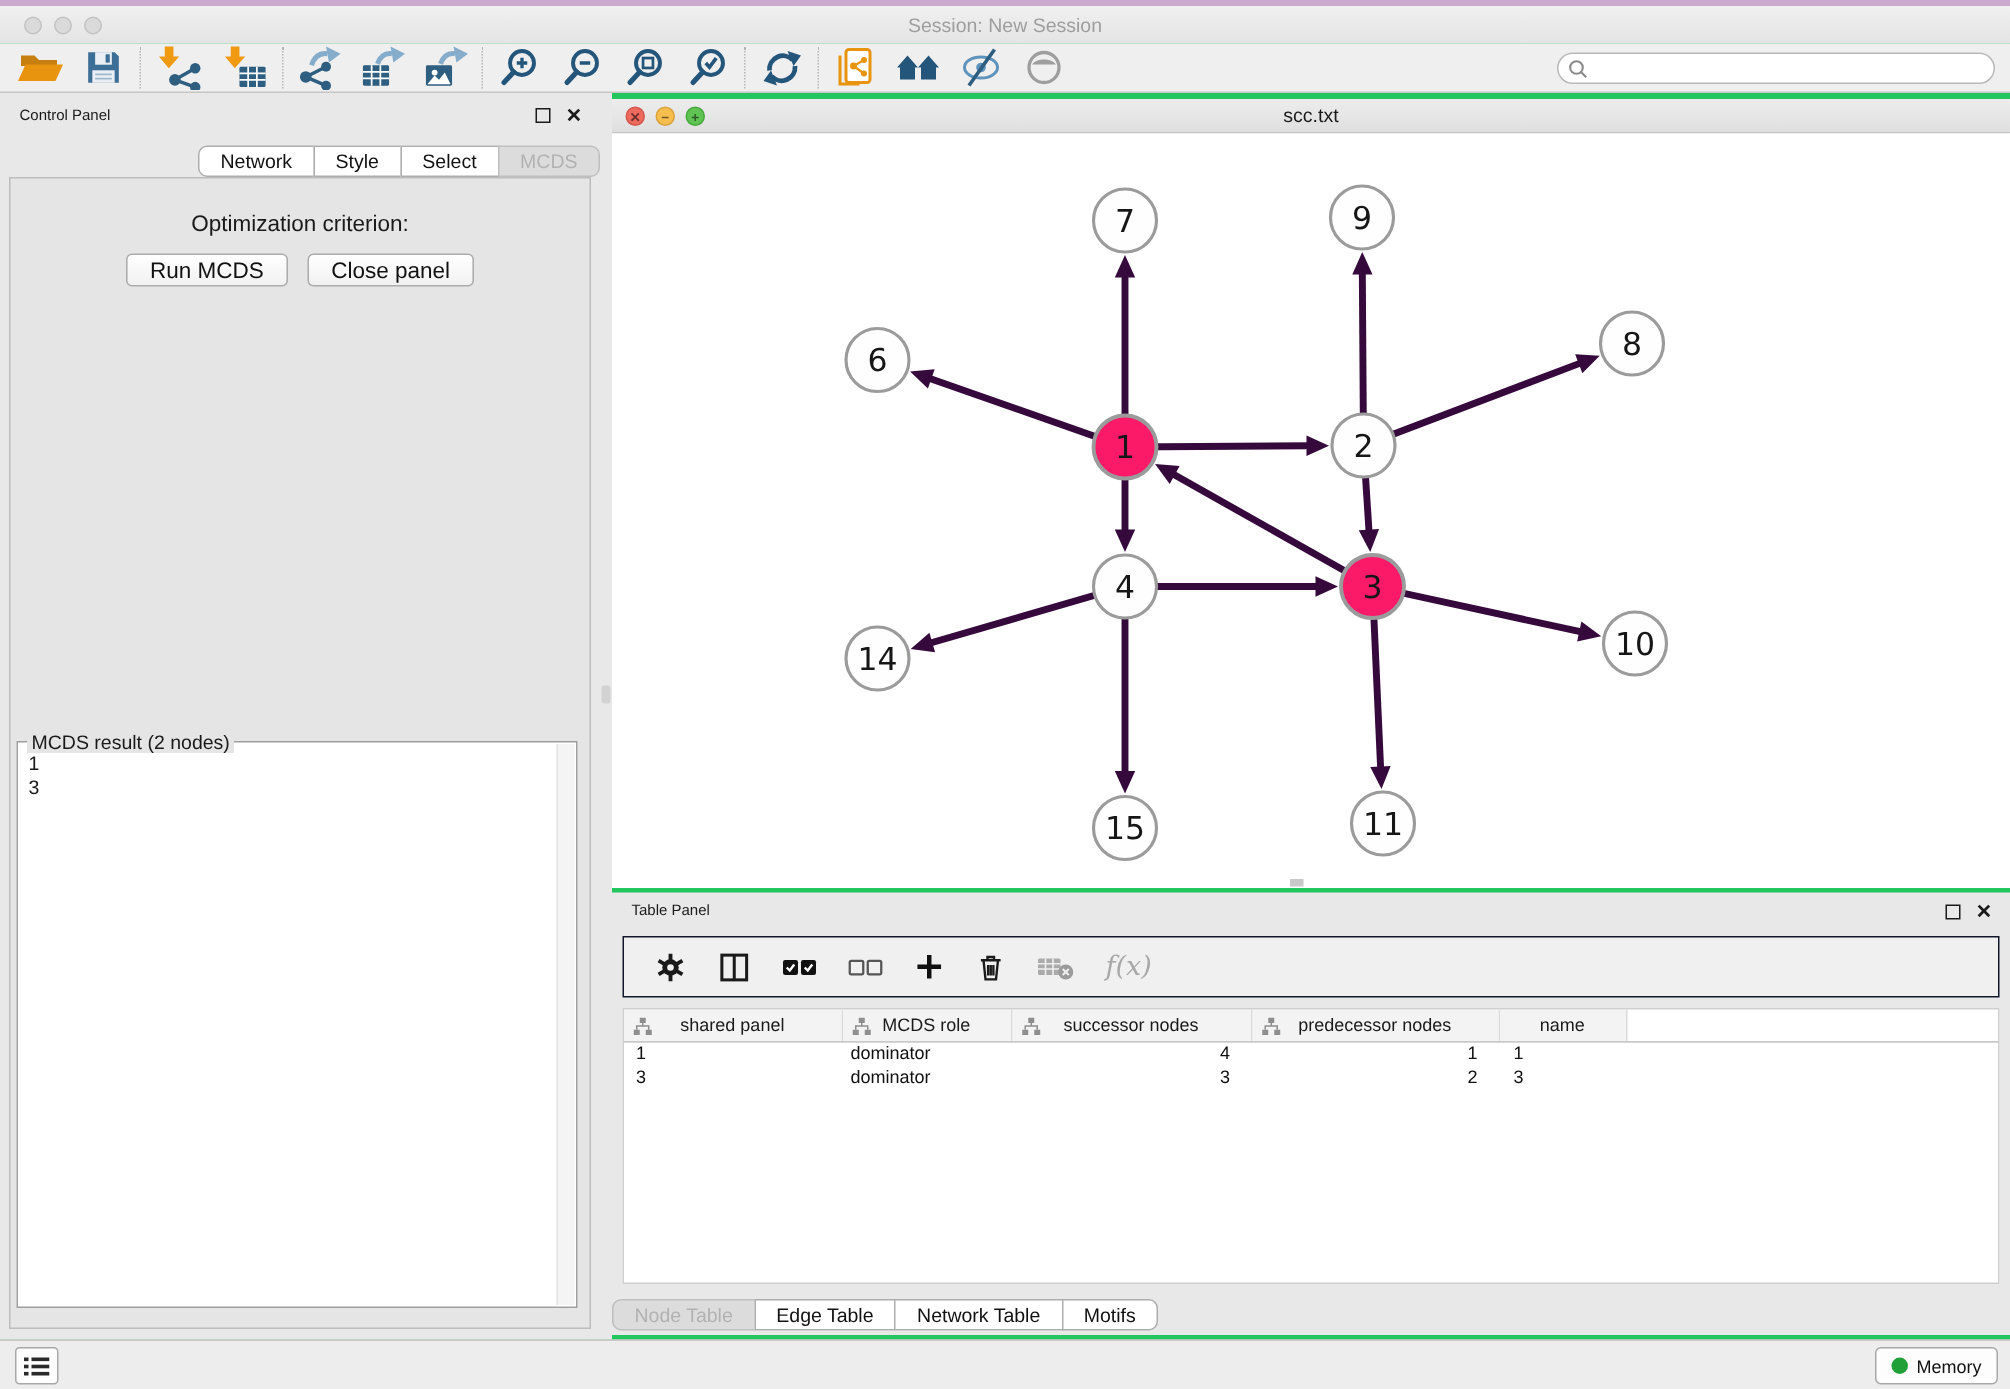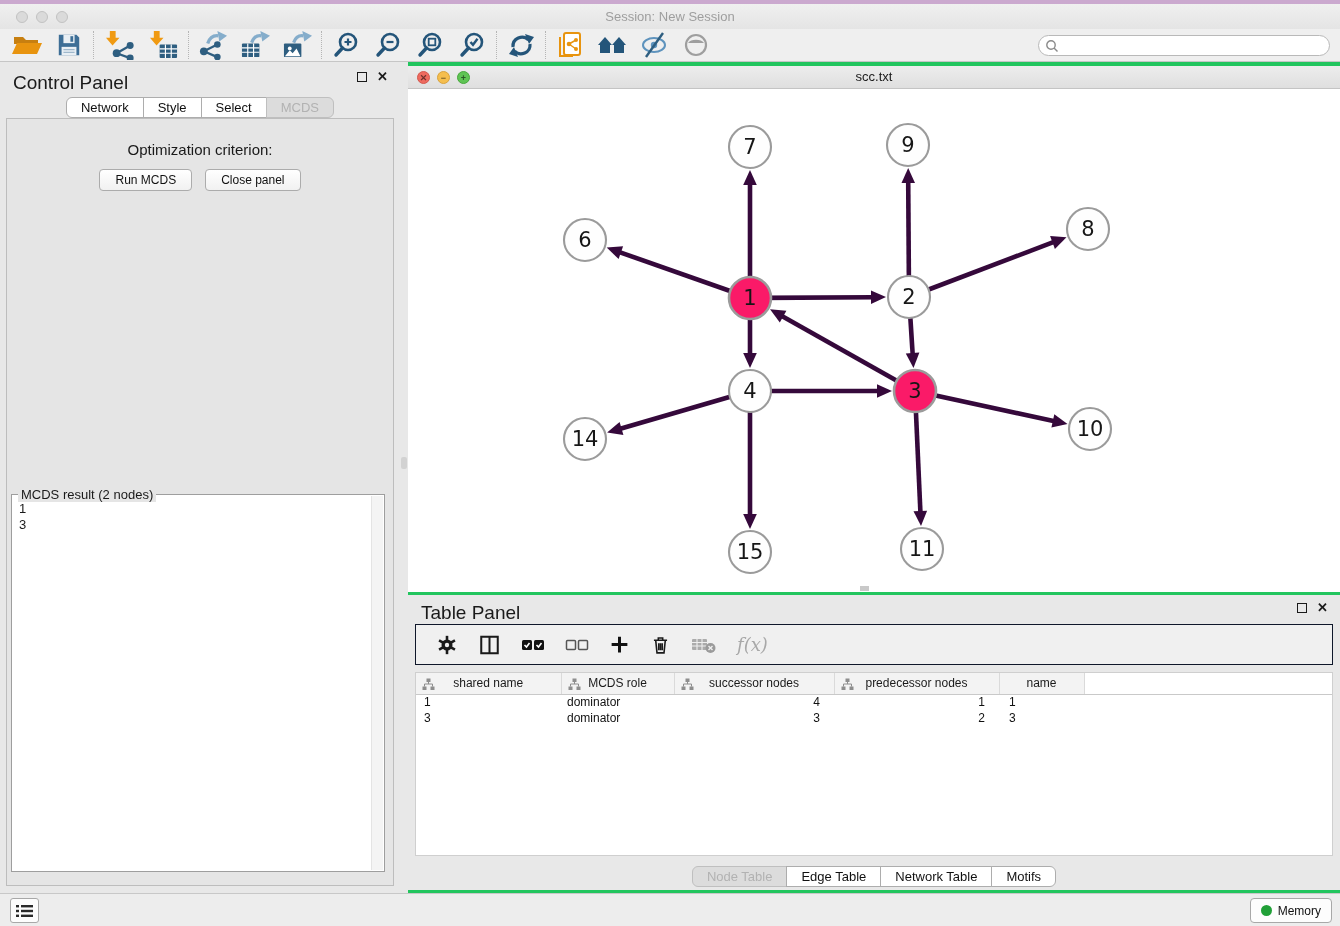--- a/index.html
+++ b/index.html
@@ -20,39 +20,39 @@
              border-bottom:1px solid #C6C6C6; display:flex; align-items:center; padding-left:6px; }
   .tb { width:42px; height:32px; display:flex; align-items:center; justify-content:center; cursor:default; }
   .tb.narrow { width:44px; }
   .tsep { width:1px; height:28px; border-left:1px dotted #B5B5B5; margin:0 3px; }
   .searchbox { position:absolute; right:10px; top:6px; width:292px; height:21px; background:#FFF;
                border:1px solid #B9B9B9; border-radius:11px; display:flex; align-items:center; padding-left:6px; }
   .searchbox input { border:none; outline:none; flex:1; font-size:12px; background:transparent; height:17px; }
 
   
   .control-panel { position:absolute; top:62px; left:0; width:400px; bottom:33px; background:#E8E8E8; }
-  .panel-title { position:absolute; left:13px; top:10px; font-size:19px; color:#1A1A1A; }
+  .panel-title { position:absolute; left:13px; top:10px; font-size:10px; color:#1A1A1A; }
   .panel-icons { position:absolute; right:12px; top:9px; display:flex; gap:10px; align-items:center; }
   .float-ico { width:10px; height:10px; border:1.6px solid #1A1A1A; display:inline-block; }
   .close-ico { font-size:13px; font-weight:bold; color:#1A1A1A; line-height:12px; }
-  .cp-tabs { position:absolute; top:35px; left:0; right:0; display:flex; justify-content:center; z-index:2; }
+  .cp-tabs { position:absolute; top:35px; left:0; right:0; display:flex; justify-content:flex-end; z-index:2; }
   .seg { background:#FFF; border:1px solid #ADADAD; margin-left:-1px; padding:2px 14px;
          font-size:13px; color:#111; cursor:default; }
   .seg.first { border-radius:6px 0 0 6px; margin-left:0; }
   .seg.last { border-radius:0 6px 6px 0; }
   .seg.active { background:#DCDCDC; color:#B2B2B2; border-color:#BFBFBF; }
   .cp-box { position:absolute; top:56px; left:6px; right:6px; bottom:7px;
             border:1px solid #BDBDBD; background:#E5E5E5; }
   .opt-label { margin-top:22px; text-align:center; font-size:15px; }
   .criterion-select { position:relative; margin:9px auto 0; width:307px; height:22px; background:#FFF;
                       border:1px solid #ABABAB; border-radius:4px; font-size:13px; line-height:20px;
                       padding-left:10px; color:#111; }
   .spinner { position:absolute; right:5px; top:3px; }
   .cp-buttons { display:flex; justify-content:center; gap:13px; margin-top:11px; }
-  .btn { height:22px; padding:0 15px; font-size:12px; background:linear-gradient(#FFFFFF,#F1F1F1);
+  .btn { height:22px; padding:0 15px; font-size:15px; background:linear-gradient(#FFFFFF,#F1F1F1);
          border:1px solid #ACACAC; border-radius:4px; color:#111; cursor:default;text-align:right; }
   .result-group { position:absolute; top:375px; left:4px; right:8px; bottom:13px;
                   border:1px solid #9E9E9E; background:#FFF; }
   .result-legend { position:absolute; top:-8px; left:6px; background:#E5E5E5; padding:0 3px; font-size:13px; }
   .result-list { padding:6px 0 0 7px; font-size:13px; line-height:16px; }
   .result-scroll { position:absolute; top:1px; right:1px; bottom:1px; width:12px; background:#F4F4F4;
                    border-left:1px solid #E4E4E4; }
 
   
   .v-splitter { position:absolute; top:62px; left:400px; width:8px; bottom:33px; background:#E8E8E8; }
@@ -84,21 +84,21 @@
   table.nodes th { background:#F3F3F3; border-right:1px solid #DADADA; border-bottom:1px solid #C9C9C9;
                    font-weight:normal; font-size:12px; height:21px; position:relative; text-align:center;
                    color:#1A1A1A; }
   table.nodes th .hier { position:absolute; left:6px; top:5px; }
   table.nodes th.filler { background:#FFF; border-right:none; }
   table.nodes td { font-size:12px; height:16px; color:#111; white-space:nowrap; overflow:hidden; }
   td.a-l8 { padding-left:8px; text-align:left; }
   td.a-l6 { padding-left:6px; text-align:left; }
   td.a-r { padding-right:14px; text-align:right; }
   td.a-l10 { padding-left:10px; text-align:left; }
-  .tp-tabs { position:absolute; bottom:3px; left:0; right:0; display:flex; justify-content:center; }
+  .tp-tabs { position:absolute; bottom:3px; left:0; right:0; display:flex; }
 
   
   .status-bar { position:absolute; bottom:0; left:0; right:0; height:33px; background:#EDEDED;
                 border-top:1px solid #C8C8C8; }
   .list-btn { position:absolute; left:10px; top:4px; width:29px; height:25px; background:#FDFDFD;
               border:1px solid #A8A8A8; border-radius:3px; display:flex; align-items:center; justify-content:center; }
   .memory-btn { position:absolute; right:8px; top:4px; height:25px; padding:0 10px; background:#FDFDFD;
                 border:1px solid #A8A8A8; border-radius:4px; display:flex; align-items:center; gap:6px;
                 font-size:12px; color:#111; }
   .mem-dot { width:11px; height:11px; border-radius:50%; background:#21A038; }
@@ -435,21 +435,21 @@
         <thead id="node-table-head">
             <tr>
               <th><span class="hier">
   <svg width="13" height="13" viewBox="0 0 13 13">
     <g fill="#8E8E8E">
                       <rect x="4.5" y="0.5" width="4" height="3.5"></rect>
       <rect x="0.5" y="8.5" width="4" height="3.5"></rect>
                       <rect x="8.5" y="8.5" width="4" height="3.5"></rect>
                     </g>
     <path stroke="#8E8E8E" fill="none" stroke-width="1" d="M6.5 4v2M2.5 8.5V6h8v2.5"></path>
-  </svg></span><span>shared name</span></th>
+  </svg></span><span>shared panel</span></th>
               <th><span class="hier">
   <svg width="13" height="13" viewBox="0 0 13 13">
     <g fill="#8E8E8E">
                       <rect x="4.5" y="0.5" width="4" height="3.5"></rect>
       <rect x="0.5" y="8.5" width="4" height="3.5"></rect>
                       <rect x="8.5" y="8.5" width="4" height="3.5"></rect>
                     </g>
     <path stroke="#8E8E8E" fill="none" stroke-width="1" d="M6.5 4v2M2.5 8.5V6h8v2.5"></path>
   </svg></span><span>MCDS role</span></th>
               <th><span class="hier">

